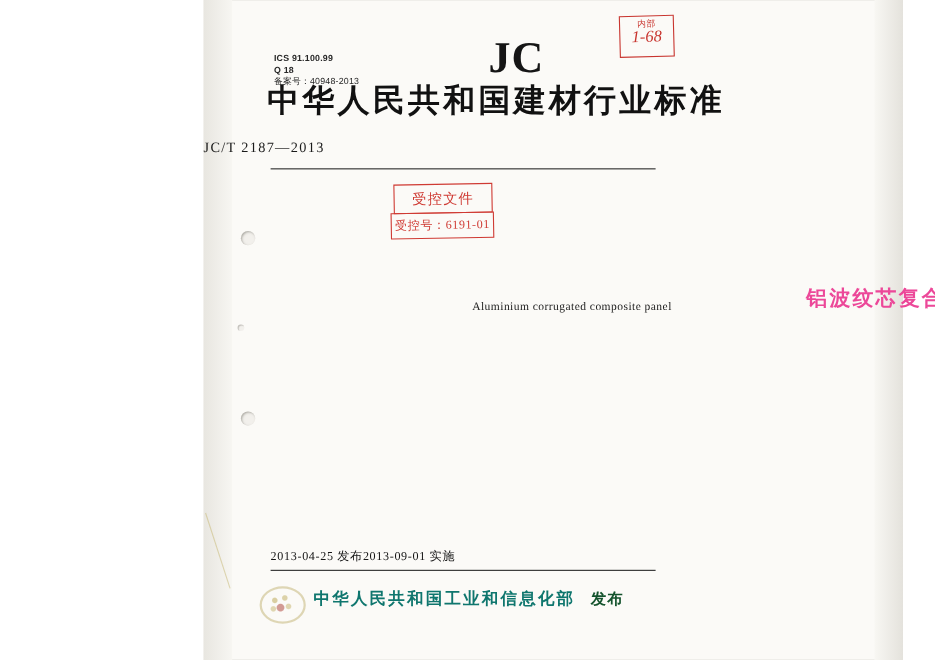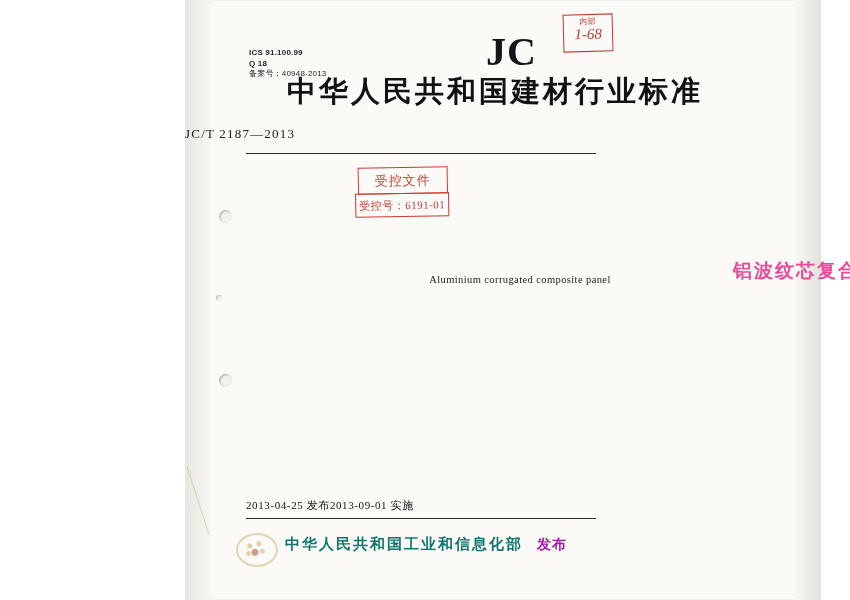--- a/index.html
+++ b/index.html
@@ -90,21 +90,21 @@
     line-height: 10.5px;
     color: #262626;
     letter-spacing: 0.2px;
     margin-top: 20px;
   }
   .ics-block div { white-space: nowrap; }
   .ics-line-1 { font-weight: bold; }
   .ics-line-2 { font-weight: bold; }
   .jc-logo-wrap {
     position: absolute;
-    left: 486px;
+    left: 444px;
     top: 28px;
     font-family: "Liberation Serif", serif;
     font-size: 40px;
     font-weight: bold;
     color: #151515;
     letter-spacing: 1px;
   }
 
   
   .stamp-top {
@@ -135,21 +135,20 @@
     position: absolute;
     left: 185px;
     top: 72px;
     width: 532px;
     text-align: center;
     font-family: "Liberation Serif", serif;
     font-size: 29px;
     font-weight: bold;
     color: #111111;
     letter-spacing: 3px;
-    margin-left: 44px;
   }
 
   .std-number {
     position: absolute;
     left: 185px;
     top: 126px;
     width: 636px;
     text-align: left;
     font-family: "Liberation Serif", serif;
     font-size: 13px;
@@ -285,21 +284,21 @@
     font-family: "Liberation Serif", serif;
     font-size: 15px;
     font-weight: bold;
     color: #0f766e;
     letter-spacing: 2px;
   }
   .issuer-publish {
     font-family: "Liberation Serif", serif;
     font-size: 14px;
     font-weight: bold;
-    color: #a21caf;
+    color: #14532d;
     letter-spacing: 1px;
     margin-left: 14px;
   }
 </style>
 </head>
 <body>
 
 <div id="page">
 
   <div class="paper"></div>

